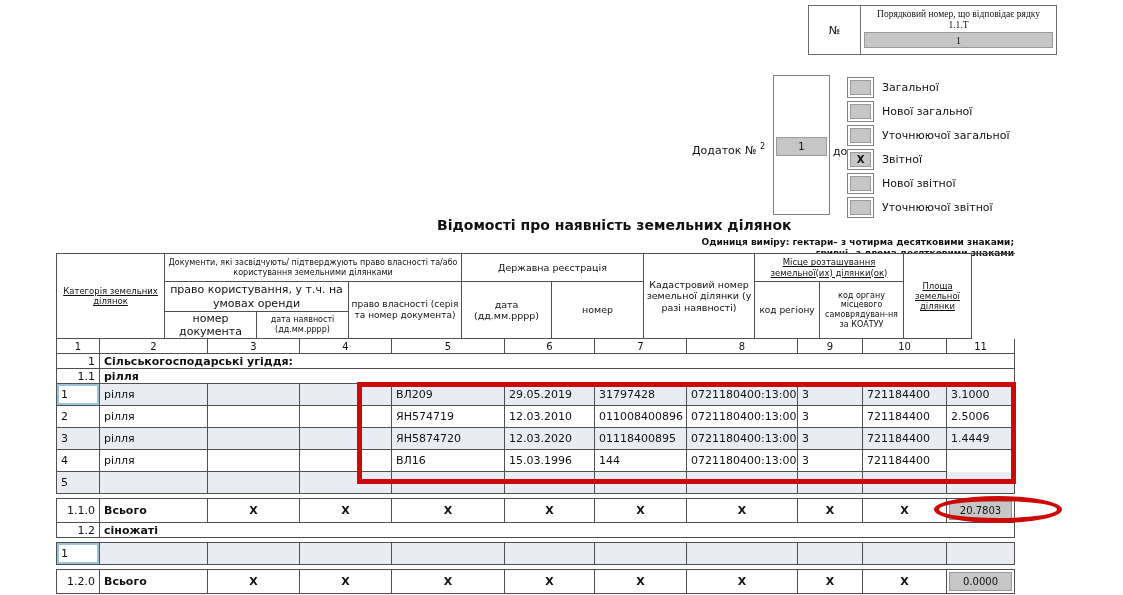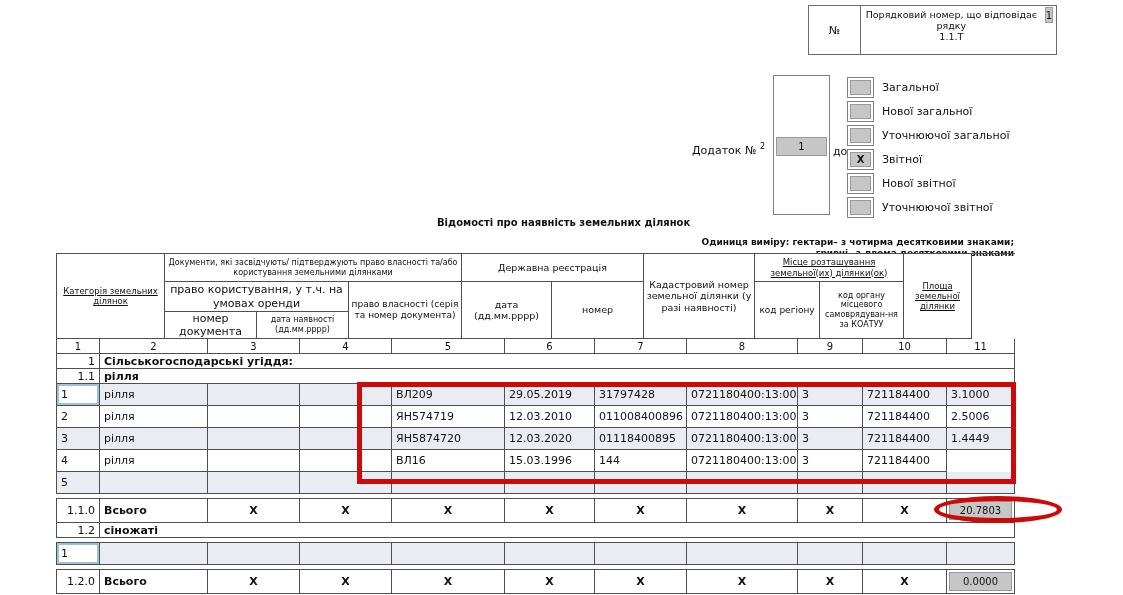--- a/index.html
+++ b/index.html
@@ -4,42 +4,42 @@
 <style>
   html,body{margin:0;padding:0;background:#fff;}
   .page{position:relative;width:1123px;height:595px;background:#fff;overflow:hidden;
         font-family:"DejaVu Sans","Liberation Sans",sans-serif;color:#111;}
 
   
   .numbox{position:absolute;left:808px;top:5px;width:249px;height:50px;border:1px solid #6b6b6b;
           display:flex;box-sizing:border-box;}
   .numbox-left{width:52px;border-right:1px solid #6b6b6b;display:flex;align-items:center;justify-content:center;
                font-size:11px;box-sizing:border-box;}
-  .numbox-right{flex:1;display:flex;flex-direction:row;}
+  .numbox-right{flex:1;display:flex;flex-direction:column;font-family:Liberation Serif, serif;}
   .numbox-desc{font-size:9.5px;line-height:11px;text-align:center;padding-top:3px;}
   .grayfield{background:#c6c6c6;border:1px solid #9a9a9a;display:flex;align-items:center;justify-content:center;
              box-sizing:border-box;font-size:10px;}
   .numbox-val{margin:1px 3px 3px 3px;height:16px;}
 
   
   .appendix-label{position:absolute;left:665px;top:142px;width:100px;text-align:right;font-size:11px;}
   .appendix-label sup{font-size:8px;}
   .appendix-box{position:absolute;left:773px;top:75px;width:57px;height:140px;border:1px solid #808080;
                 box-sizing:border-box;}
   .appendix-val{position:absolute;left:2px;right:2px;top:61px;height:19px;}
   .to-label{position:absolute;left:833px;top:145px;font-size:11px;}
 
   .cb-item{position:absolute;left:847px;display:flex;align-items:center;height:21px;}
   .cb-box{width:27px;height:21px;border:1px solid #808080;background:#fff;padding:2px;box-sizing:border-box;}
   .cb-inner{width:100%;height:100%;background:#c6c6c6;border:1px solid #9a9a9a;box-sizing:border-box;
             display:flex;align-items:center;justify-content:center;font-size:10px;font-weight:bold;}
   .cb-label{margin-left:8px;font-size:11px;white-space:nowrap;}
 
   
-  .doc-title{position:absolute;left:437px;top:217px;font-size:10px;font-weight:bold;}
+  .doc-title{position:absolute;left:437px;top:217px;font-size:14px;font-weight:bold;}
   .units-note{position:absolute;left:560px;top:237px;width:454px;text-align:right;
               font-size:9px;font-weight:bold;line-height:11px;}
 
   
   .tbl{position:absolute;left:56px;top:253px;width:959px;}
   .tblock{border-left:1px solid #4f4f4f;border-top:1px solid #4f4f4f;margin-top:0;}
   .tblock + .tblock{margin-top:4px;}
   .thead,.hrow,.numrow,.trow{display:flex;}
   .hs{display:flex;flex-direction:column;}
   .cell{box-sizing:border-box;border-right:1px solid #4f4f4f;border-bottom:1px solid #4f4f4f;

